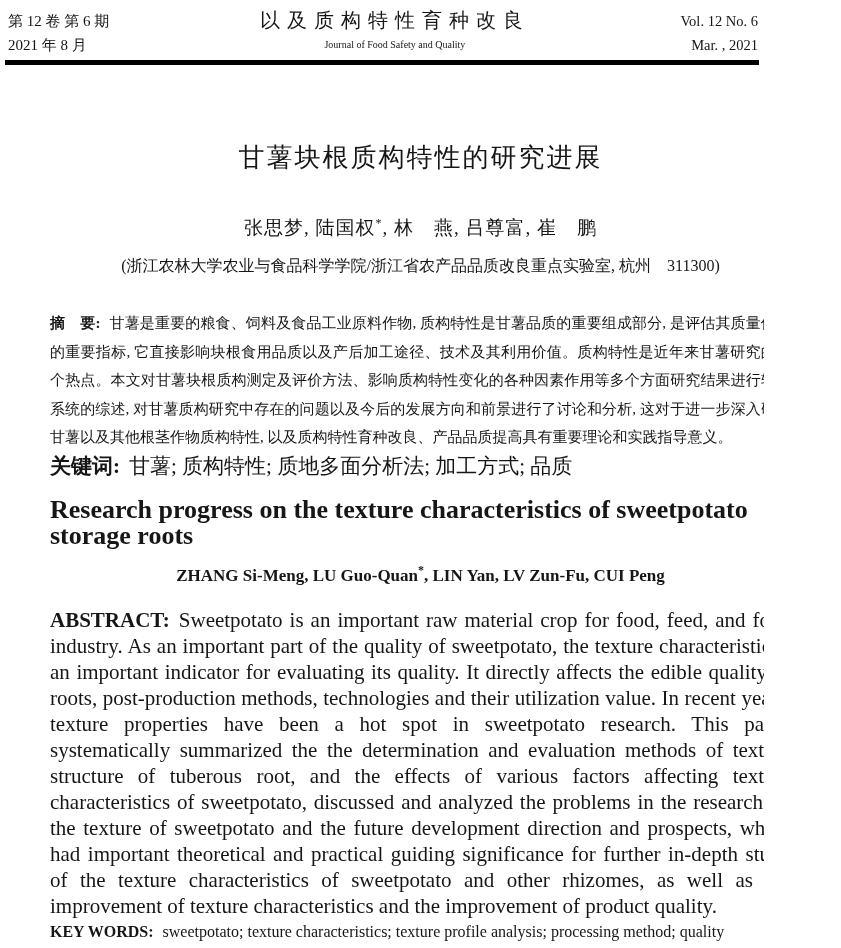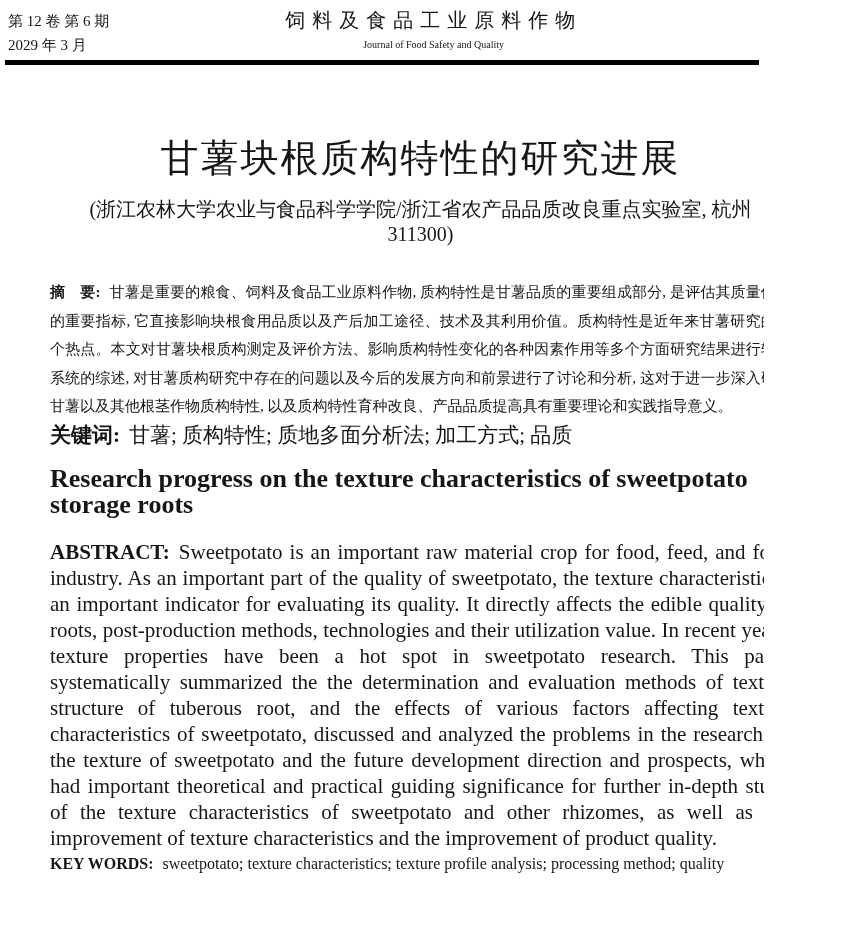--- a/index.html
+++ b/index.html
@@ -16,24 +16,24 @@
   .hdr { display: flex; justify-content: space-between; align-items: flex-start; padding: 9px 6px 0 8px; }
   .hdr-left  { font-size: 15px; line-height: 24px; white-space: nowrap; }
   .hdr-right { font-size: 14.5px; line-height: 24px; text-align: right; white-space: nowrap; }
   .hdr-center { text-align: center; flex: 1; }
   .journal-cn { font-size: 20px; letter-spacing: 7px; line-height: 23px; white-space: nowrap; }
   .journal-en { font-size: 10px; line-height: 25px; white-space: nowrap; }
   .double-rule { margin: 3px 5px 0 5px; height: 2px; border-top: 2px solid #000; border-bottom: 3px solid #000; }
 
   
   .content { margin: 0 50px; width: 741px; }
-  .title-cn { margin: 70px 0 0 0; text-align: center; font-size: 38px; font-weight: 500; letter-spacing: 2px; line-height: 46px; }
+  .title-cn { margin: 70px 0 0 0; text-align: center; font-size: 26px; font-weight: 500; letter-spacing: 2px; line-height: 46px; }
   .authors-cn { margin-top: 34px; text-align: center; font-size: 19px; letter-spacing: 1px; }
   .asterisk { font-size: 12px; vertical-align: super; line-height: 0; }
-  .affil-cn { margin-top: 15px; text-align: center; font-size: 20px; }
+  .affil-cn { margin-top: 15px; text-align: center; font-size: 16px; }
 
   .abstract-cn { margin: 32px 0 0 0; font-size: 15px; line-height: 28.6px; text-align: justify; }
   .lbl { font-weight: bold; margin-right: 9px; }
   .keywords-cn { margin: 1px 0 0 0; font-size: 21px; line-height: 27px; }
   .doi { margin: 0; font-size: 16.5px; line-height: 26px; }
 
   .title-en { margin: 17px 0 0 0; text-align: left; font-size: 26px; font-weight: bold; line-height: 26px; }
   .authors-en { margin-top: 17px; text-align: center; font-size: 17px; font-weight: bold; }
   .affil-en { margin-top: 15px; text-align: center; font-style: italic; font-size: 14.5px; line-height: 22px; }
 
@@ -41,44 +41,50 @@
   .keywords-en { margin: 0; font-size: 16px; line-height: 26px; }
 </style>
 </head>
 <body>
 
 <div class="page">
 
   <header class="hdr">
     <div class="hdr-left">
       <div>第 12 卷 第 6 期</div>
-      <div>2029 年 3 月</div>
+      <div>2021 年 8 月</div>
     </div>
     <div class="hdr-center">
-      <div class="journal-cn">饲料及食品工业原料作物</div>
+      <div class="journal-cn">以及质构特性育种改良</div>
       <div class="journal-en">Journal of Food Safety and Quality</div>
+    </div>
+    <div class="hdr-right">
+      <div>Vol. 12 No. 6</div>
+      <div>Mar. , 2021</div>
     </div>
   </header>
 
   <div class="double-rule"></div>
 
   <main class="content">
 
     <h1 class="title-cn">甘薯块根质构特性的研究进展</h1>
 
+    <div class="authors-cn"><span>张思梦, 陆国权</span><span class="asterisk">*</span><span>, 林　燕, 吕尊富, 崔　鹏</span></div>
 
     <div class="affil-cn">(浙江农林大学农业与食品科学学院/浙江省农产品品质改良重点实验室, 杭州　311300)</div>
 
     <p class="abstract-cn"><span class="lbl">摘　要:</span><span>甘薯是重要的粮食、饲料及食品工业原料作物, 质构特性是甘薯品质的重要组成部分, 是评估其质量优劣的重要指标, 它直接影响块根食用品质以及产后加工途径、技术及其利用价值。质构特性是近年来甘薯研究的一个热点。本文对甘薯块根质构测定及评价方法、影响质构特性变化的各种因素作用等多个方面研究结果进行较为系统的综述, 对甘薯质构研究中存在的问题以及今后的发展方向和前景进行了讨论和分析, 这对于进一步深入研究甘薯以及其他根茎作物质构特性, 以及质构特性育种改良、产品品质提高具有重要理论和实践指导意义。</span></p>
 
     <p class="keywords-cn"><span class="lbl">关键词:</span><span>甘薯; 质构特性; 质地多面分析法; 加工方式; 品质</span></p>
 
 
     <h2 class="title-en">Research progress on the texture characteristics of sweetpotato storage roots</h2>
 
+    <div class="authors-en"><span>ZHANG Si-Meng, LU Guo-Quan</span><span class="asterisk">*</span><span>, LIN Yan, LV Zun-Fu, CUI Peng</span></div>
 
 
     <p class="abstract-en"><span class="lbl">ABSTRACT:</span><span>Sweetpotato is an important raw material crop for food, feed, and food industry. As an important part of the quality of sweetpotato, the texture characteristic is an important indicator for evaluating its quality. It directly affects the edible quality of roots, post-production methods, technologies and their utilization value. In recent years, texture properties have been a hot spot in sweetpotato research. This paper systematically summarized the the determination and evaluation methods of texture structure of tuberous root, and the effects of various factors affecting texture characteristics of sweetpotato, discussed and analyzed the problems in the research on the texture of sweetpotato and the future development direction and prospects, which had important theoretical and practical guiding significance for further in-depth study of the texture characteristics of sweetpotato and other rhizomes, as well as the improvement of texture characteristics and the improvement of product quality.</span></p>
 
     <p class="keywords-en"><span class="lbl">KEY WORDS:</span><span>sweetpotato; texture characteristics; texture profile analysis; processing method; quality</span></p>
 
   </main>
 </div>
 
 </body></html>

